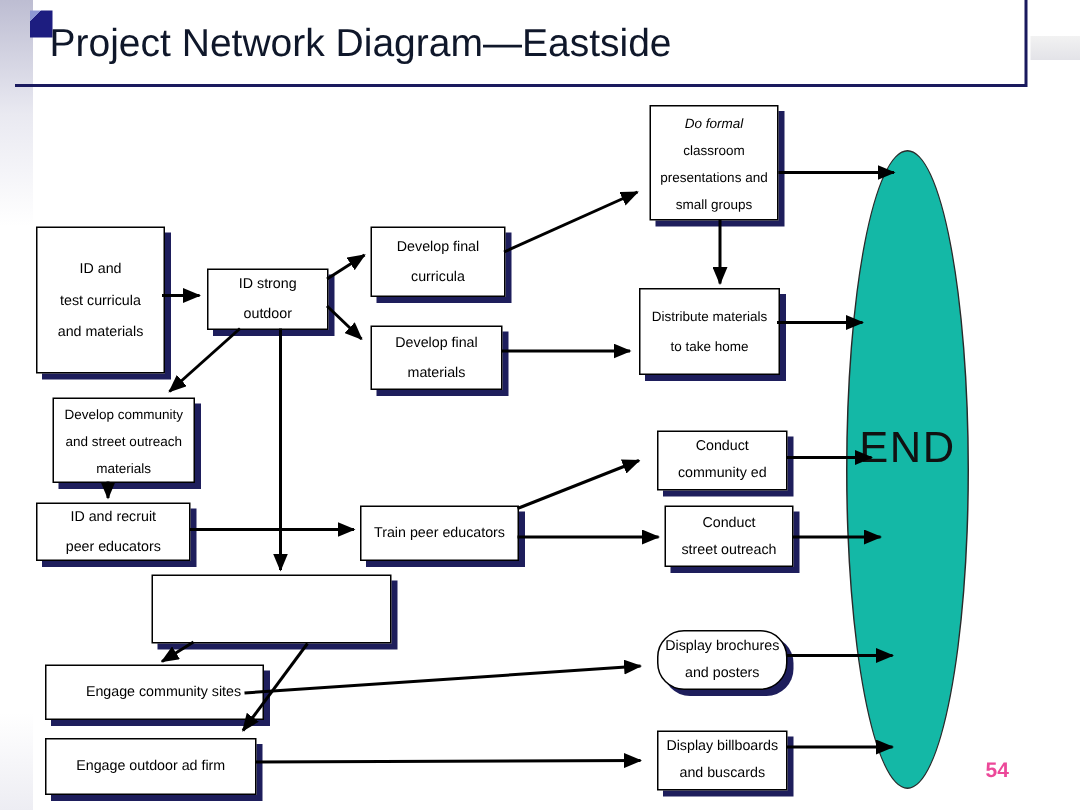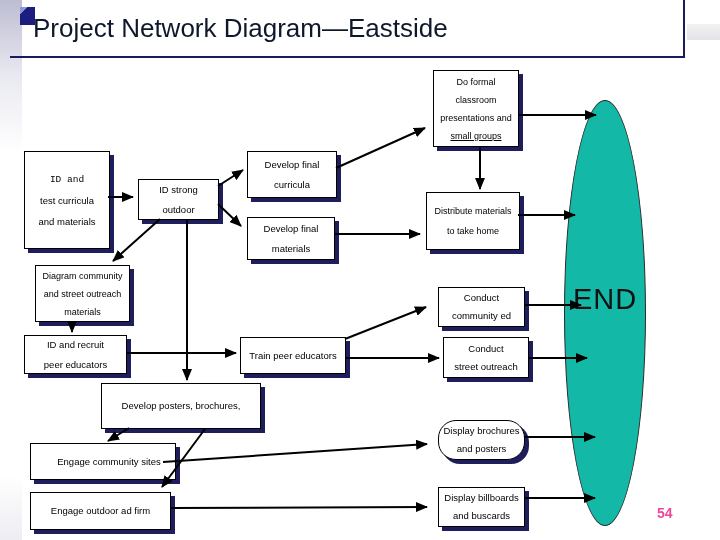--- a/index.html
+++ b/index.html
@@ -43,68 +43,67 @@
 
 <div class="left-gradient"></div>
 <div class="corner-decor"></div>
 <div class="title-bullet"></div>
 <div class="slide-title">Project Network Diagram—Eastside</div>
 <div class="title-underline"></div>
 <div class="title-right-rule"></div>
 
 <div id="canvas">
     <div class="node" style="left: 433px; top: 70px; width: 84px; height: 75px; font-size: 9px;">
-      <span style="line-height: 18px;">Do formal</span>
+      <span style="line-height: 18px; font-style: italic;">Do formal</span>
       <span style="line-height: 18px;">classroom</span>
       <span style="line-height: 18px;">presentations and</span>
-      <span style="line-height: 18px; text-decoration: underline;">small groups</span>
+      <span style="line-height: 18px;">small groups</span>
     </div>
     <div class="node" style="left: 247px; top: 151px; width: 88px; height: 45px;">
       <span>Develop final</span>
       <span>curricula</span>
     </div>
     <div class="node" style="left: 24px; top: 151px; width: 84px; height: 96px;">
-      <span style="line-height: 21px; font-family: Liberation Mono, monospace;">ID and</span>
+      <span style="line-height: 21px;">ID and</span>
       <span style="line-height: 21px;">test curricula</span>
       <span style="line-height: 21px;">and materials</span>
     </div>
     <div class="node" style="left: 138px; top: 179px; width: 79px; height: 39px;">
       <span>ID strong</span>
       <span>outdoor</span>
     </div>
     <div class="node" style="left: 426px; top: 192px; width: 92px; height: 56px; font-size: 9px;">
       <span>Distribute materials</span>
       <span>to take home</span>
     </div>
     <div class="node" style="left: 247px; top: 217px; width: 86px; height: 41px;">
       <span>Develop final</span>
       <span>materials</span>
     </div>
     <div class="node" style="left: 35px; top: 265px; width: 93px; height: 55px; font-size: 9px;">
-      <span style="line-height: 18px;">Diagram community</span>
+      <span style="line-height: 18px;">Develop community</span>
       <span style="line-height: 18px;">and street outreach</span>
       <span style="line-height: 18px;">materials</span>
     </div>
     <div class="node" style="left: 438px; top: 287px; width: 85px; height: 38px;">
       <span style="line-height: 18px;">Conduct</span>
       <span style="line-height: 18px;">community ed</span>
     </div>
     <div class="node" style="left: 24px; top: 335px; width: 101px; height: 37px;">
       <span>ID and recruit</span>
       <span>peer educators</span>
     </div>
     <div class="node" style="left: 240px; top: 337px; width: 104px; height: 35px;">
       <span>Train peer educators</span>
     </div>
     <div class="node" style="left: 443px; top: 337px; width: 84px; height: 39px;">
       <span style="line-height: 18px;">Conduct</span>
       <span style="line-height: 18px;">street outreach</span>
     </div>
     <div class="node" style="left: 101px; top: 383px; width: 158px; height: 44px;">
-      <span>Develop posters, brochures,</span>
     </div>
     <div class="node" style="left: 438px; top: 420px; width: 85px; height: 38px; border-radius: 18px;">
       <span style="line-height: 18px;">Display brochures</span>
       <span style="line-height: 18px;">and posters</span>
     </div>
     <div class="node" style="left: 30px; top: 443px; width: 132px; height: 35px; padding-left: 12px;">
       <span>Engage community sites</span>
     </div>
     <div class="node" style="left: 438px; top: 487px; width: 85px; height: 38px;">
       <span style="line-height: 18px;">Display billboards</span>

